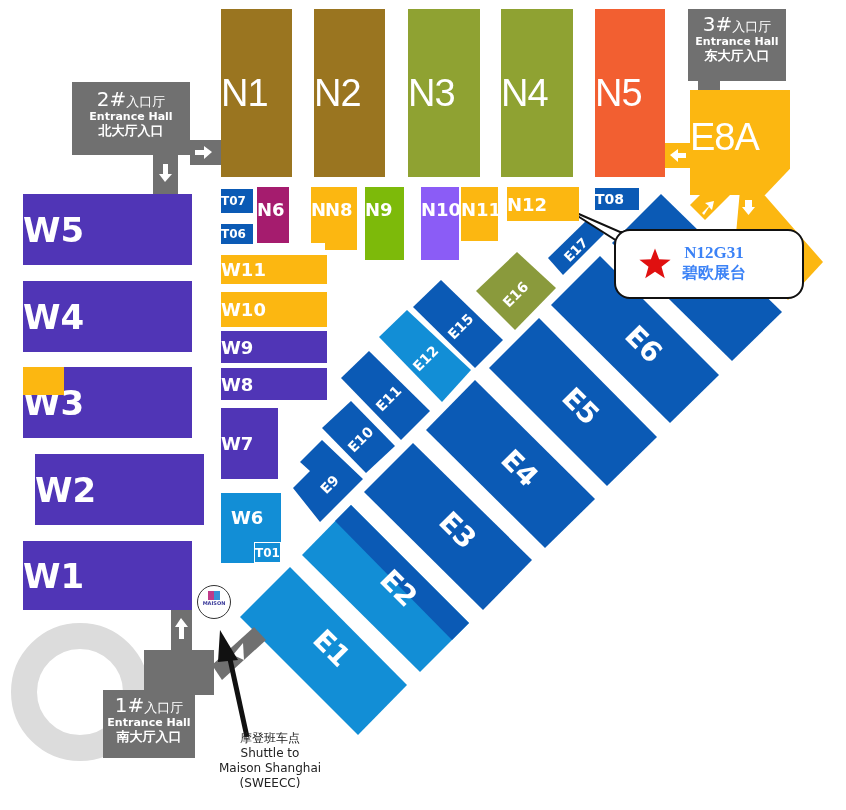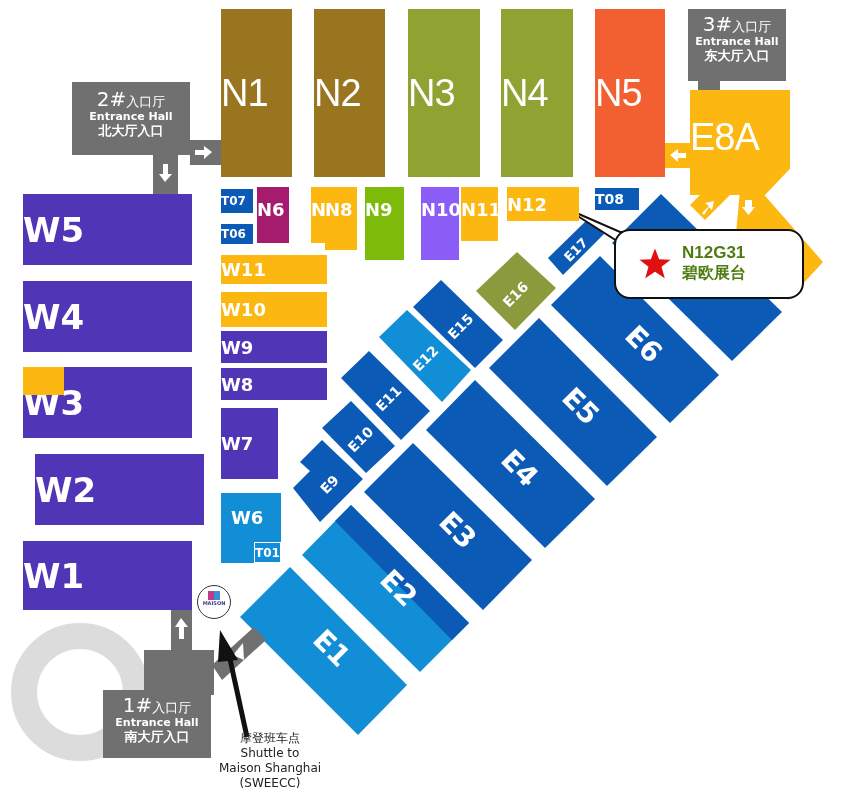--- a/index.html
+++ b/index.html
@@ -9,21 +9,21 @@
   .w-big { font-size:34px; font-weight:bold; font-family:"DejaVu Sans", sans-serif; }
   .mid { font-size:18px; font-weight:bold; }
   .small { font-size:14px; font-weight:bold; }
   .tiny { font-size:12px; font-weight:bold; }
   .entrance { position:absolute; background:#707070; color:#ffffff; text-align:center; line-height:1.15; }
   .entrance .num { font-size:20px; }
   .entrance .en { font-size:11px; font-weight:bold; }
   .entrance .zh { font-size:13px; font-weight:bold; }
   .gray { position:absolute; background:#707070; }
   svg.overlay { position:absolute; left:0; top:0; }
-  .callout-text { position:absolute; font-weight:bold; color:#4d7c0f; font-family:Liberation Sans, sans-serif; line-height:1.2; }
+  .callout-text { position:absolute; font-weight:bold; color:#3b82f6; font-family:Liberation Serif, serif; line-height:1.2;text-align:center; }
   .shuttle { position:absolute; text-align:center; color:#222; font-size:12px; line-height:1.25; font-family:"DejaVu Sans", sans-serif; }
 </style>
 </head>
 <body>
 
 <svg class="overlay" width="846" height="810" viewBox="0 0 846 810">
 
   <circle cx="80" cy="692" r="56" fill="none" stroke="#dcdcdc" stroke-width="26"></circle>
 
   <polygon points="690,205 720,175 735,190 705,220" fill="#fcb711"></polygon>
@@ -205,21 +205,21 @@
 <div class="hall w-big" style="left:23px;top:541px;width:169px;height:69px;background:#5035b6;">
     <span>W1</span>
   </div>
 
 <div class="gray" style="left:171px;top:610px;width:21px;height:42px;">
   <svg width="21" height="42">
       <polygon points="10,8 4,17 8,17 8,29 13,29 13,17 17,17" fill="#fff"></polygon>
     </svg>
 </div>
 <div class="gray" style="left:144px;top:650px;width:70px;height:45px;"></div>
-<div class="entrance" style="left:103px;top:690px;width:108px;height:68px;padding-top:4px;box-sizing:border-box;">
+<div class="entrance" style="left:103px;top:690px;width:92px;height:68px;padding-top:4px;box-sizing:border-box;">
   <div><span class="num">1#</span><span style="font-size:13px;">入口厅</span></div>
   <div class="en">Entrance Hall</div>
   <div class="zh">南大厅入口</div>
 </div>
 
 <div style="position:absolute;left:197px;top:585px;width:34px;height:34px;border-radius:50%;border:1.5px solid #333;background:#fff;box-sizing:border-box;text-align:center;">
   <div style="width:12px;height:9px;margin:5px auto 1px;background:linear-gradient(90deg,#c03a8a 50%,#3a8fd6 50%);"></div>
   <div style="font-size:5px;color:#3a3a9a;font-weight:bold;line-height:1;">MAISON</div>
 </div>
 

